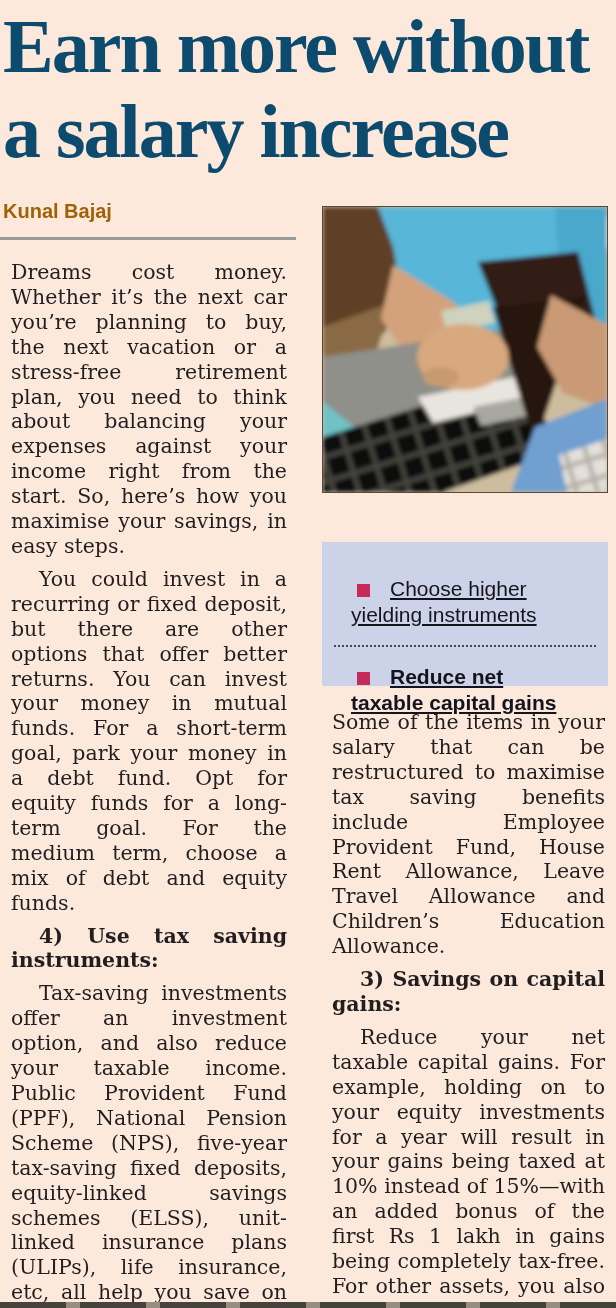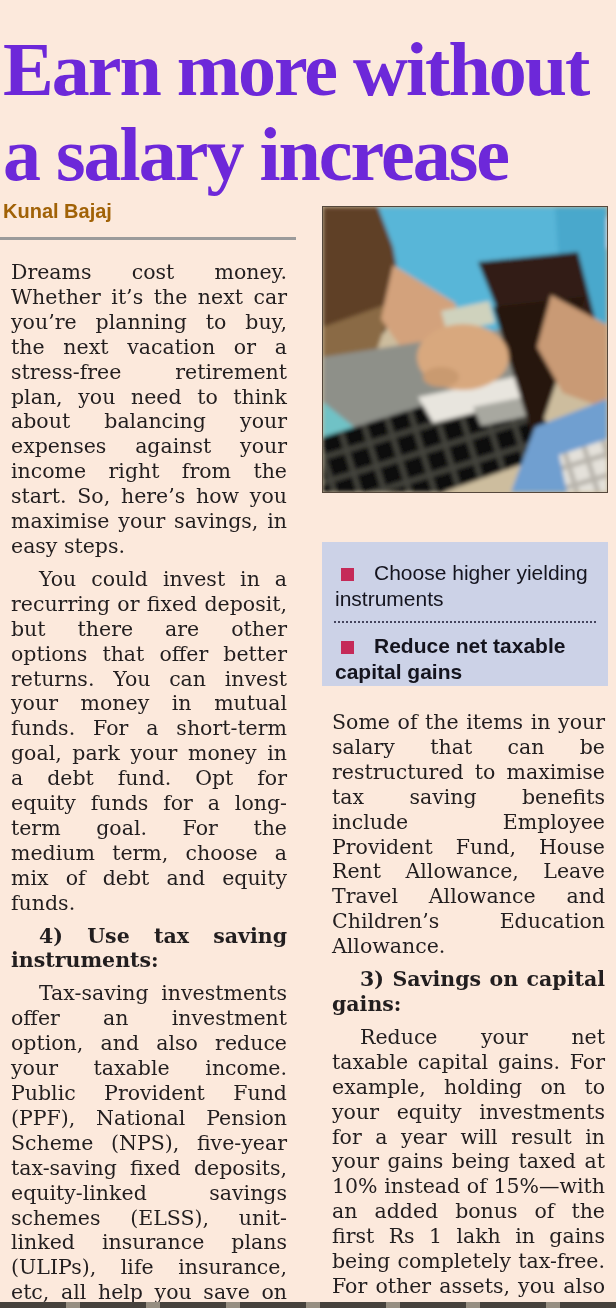--- a/index.html
+++ b/index.html
@@ -1,23 +1,23 @@
 <!DOCTYPE html>
 <html><head>
 <meta charset="utf-8">
 <style>
   html,body{margin:0;padding:0;}
   body{width:616px;height:1308px;background:#fce9dc;}
   .page{position:relative;width:616px;height:1308px;background:#fce9dc;overflow:hidden;
         font-family:"DejaVu Serif",serif;color:#221e1f;}
 
   
-  .headline{position:absolute;left:3px;top:27px;width:612px;
+  .headline{position:absolute;left:3px;top:4px;width:612px;
             font-family:"Liberation Serif",serif;font-weight:bold;
-            font-size:76px;line-height:85px;letter-spacing:-2px;color:#6d28d9;}
+            font-size:76px;line-height:85px;letter-spacing:-2px;color:#0c4a6e;}
 
   
   .byline{position:absolute;left:3px;top:200px;width:293px;
           font-family:"Liberation Sans",sans-serif;font-weight:bold;
           font-size:20px;color:#a16207;}
   .byline-rule{position:absolute;left:0px;top:237px;width:296px;height:3px;background:#9b9b9b;}
 
   
   .col{position:absolute;text-align:justify;font-size:20.5px;line-height:24.9px;color:#221e1f;}
   .col-left{left:3px;top:252px;width:292px;}
@@ -33,21 +33,21 @@
   .photo svg{display:block;}
 
   
   .infobox-title{position:absolute;left:322px;top:505px;width:286px;height:37px;
                  background:#c2410c;color:#ffffff;font-family:"Liberation Sans",sans-serif;
                  font-weight:bold;font-size:25px;line-height:37px;letter-spacing:-0.5px;
                  padding-left:0;box-sizing:border-box;margin-top:40px;}
   .infobox{position:absolute;left:322px;top:542px;width:286px;height:144px;
            background:#ccd2e7;box-sizing:border-box;padding:17px 12px 0 12px;
            font-family:"Liberation Sans",sans-serif;font-size:21px;line-height:26px;color:#14141e;}
-  .infobox .item{margin:1px;text-indent:6px;}
+  .infobox .item{margin:17px;text-indent:6px;text-decoration:underline;}
   .infobox .item.bold{font-weight:bold;}
   .bullet-sq{display:inline-block;width:13px;height:13px;background:#c52a58;
              margin-right:20px;vertical-align:baseline;position:relative;top:1px;}
   .dotted-sep{border:0;border-bottom:2px dotted #45455e;margin:9px 0 10px 0;}
 
   
   .bottom-strip{position:absolute;left:0;top:1302px;width:616px;height:6px;
     background:repeating-linear-gradient(90deg,#46423c 0px,#46423c 66px,#968e81 66px,#968e81 80px);}
 </style>
 </head>

